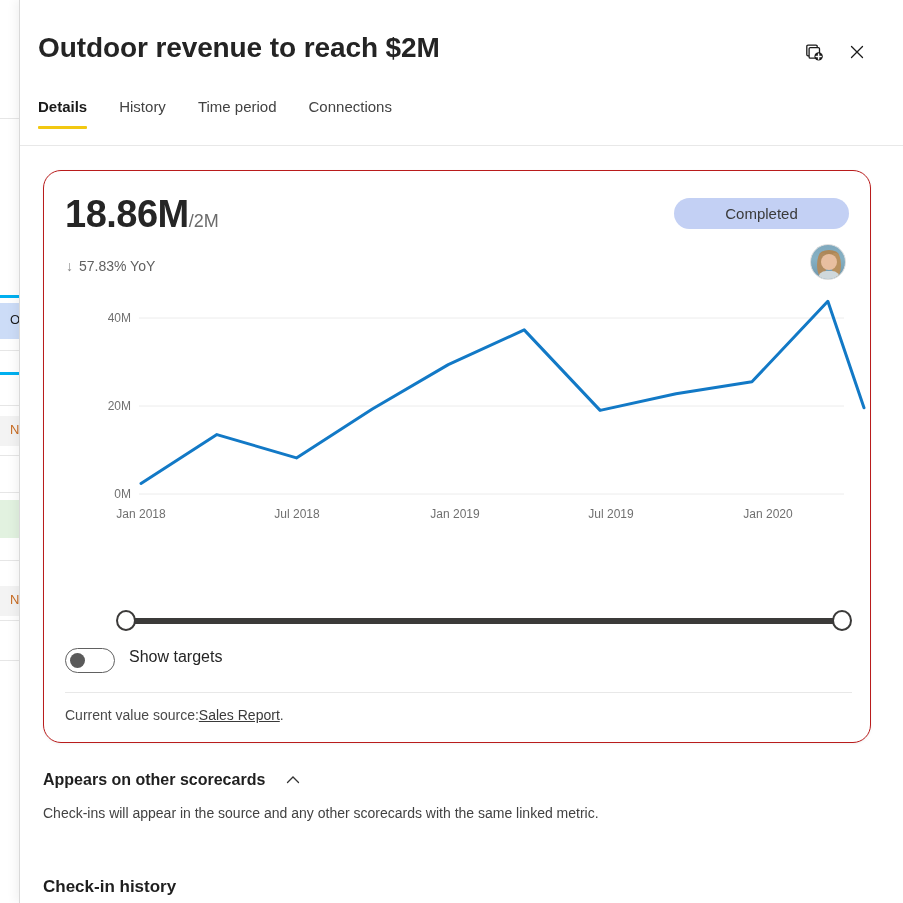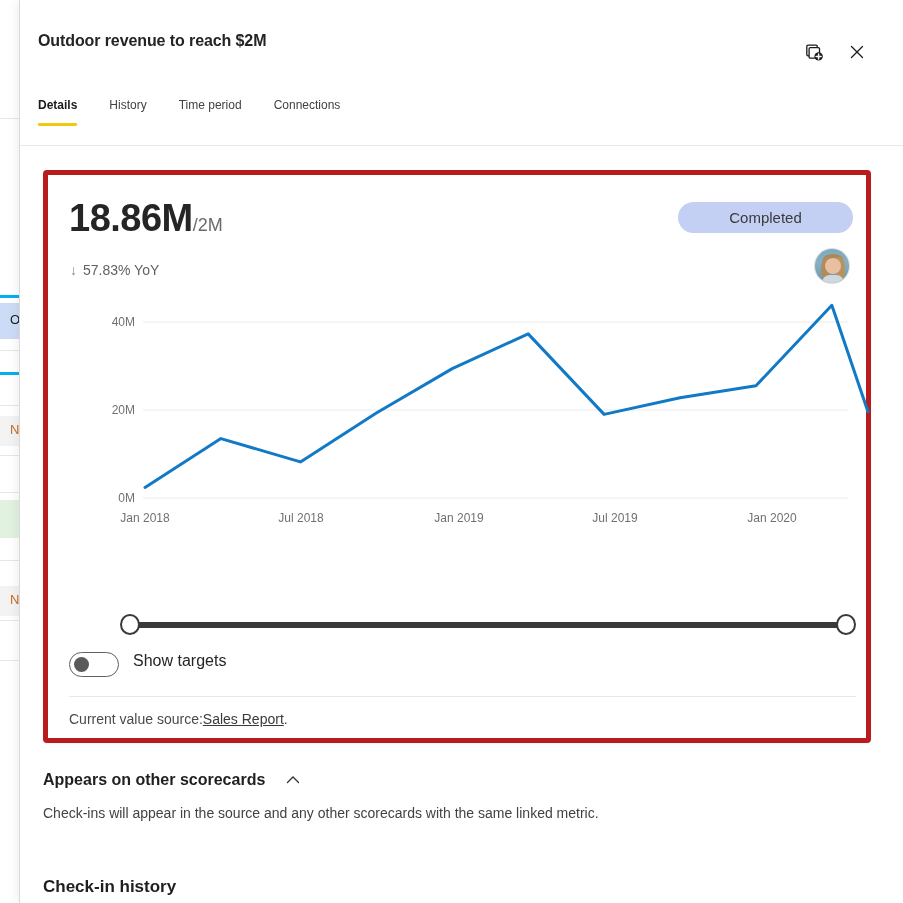--- a/index.html
+++ b/index.html
@@ -25,50 +25,50 @@
   #panel {
     position: absolute; left: 19px; top: 0; width: 884px; height: 903px;
     background: #ffffff; border-left: 1px solid #d9d9d9;
     box-shadow: -3px 0 10px rgba(0,0,0,0.06);
   }
 
   
   #panel-header { position: relative; height: 146px; border-bottom: 1px solid #e8e8e8; }
   #panel-title {
     position: absolute; left: 18px; top: 32px;
-    font-size: 16px; font-weight: 600; color: #242424; letter-spacing: -0.1px;
+    font-size: 28px; font-weight: 600; color: #242424; letter-spacing: -0.1px;
   }
   .hdr-btn {
     position: absolute; top: 38px; width: 30px; height: 30px;
     display: flex; align-items: center; justify-content: center;
     cursor: pointer; border-radius: 3px; background: transparent; border: none;
   }
   #btn-add-scorecard { left: 779px; }
   #btn-close { left: 822px; }
 
   
   #tab-strip { position: absolute; left: 18px; top: 92px; display: flex; gap: 0; }
   .tab {
     position: relative; padding: 6px 16px 14px 16px;
-    font-size: 12px; color: #424242; cursor: pointer; white-space: nowrap; text-align: right;
+    font-size: 15px; color: #424242; cursor: pointer; white-space: nowrap; text-align: right;
   }
   .tab:first-child { padding-left: 0; }
   .tab.active { color: #1a1a1a; font-weight: 600; }
   .tab.active::after {
     content: ""; position: absolute; left: 0; right: 16px; bottom: 0;
     height: 3px; background: #f2c811; border-radius: 1px;
   }
 
   
   #panel-body { position: absolute; left: 0; top: 147px; width: 884px; bottom: 0; }
 
   
   #metric-card {
     position: absolute; left: 23px; top: 23px; width: 828px; height: 573px;
-    background: #ffffff; border: 5px solid #b91c1c; border-radius: 4px;
+    background: #ffffff; border: 1px solid #b91c1c; border-radius: 18px;
     box-shadow: 0 1px 3px rgba(0,0,0,0.05);
     padding-left: 40px;
   }
   #value-row { position: absolute; left: 21px; top: 22px; display: flex; align-items: baseline; }
   #current-value { font-size: 38px; font-weight: 600; color: #252525; letter-spacing: -0.5px; }
   #target-value { font-size: 18px; color: #6b6b6b; font-weight: 400; }
   #trend-row {
     position: absolute; left: 22px; top: 87px;
     display: flex; align-items: center; gap: 6px;
     font-size: 14px; color: #616161;

